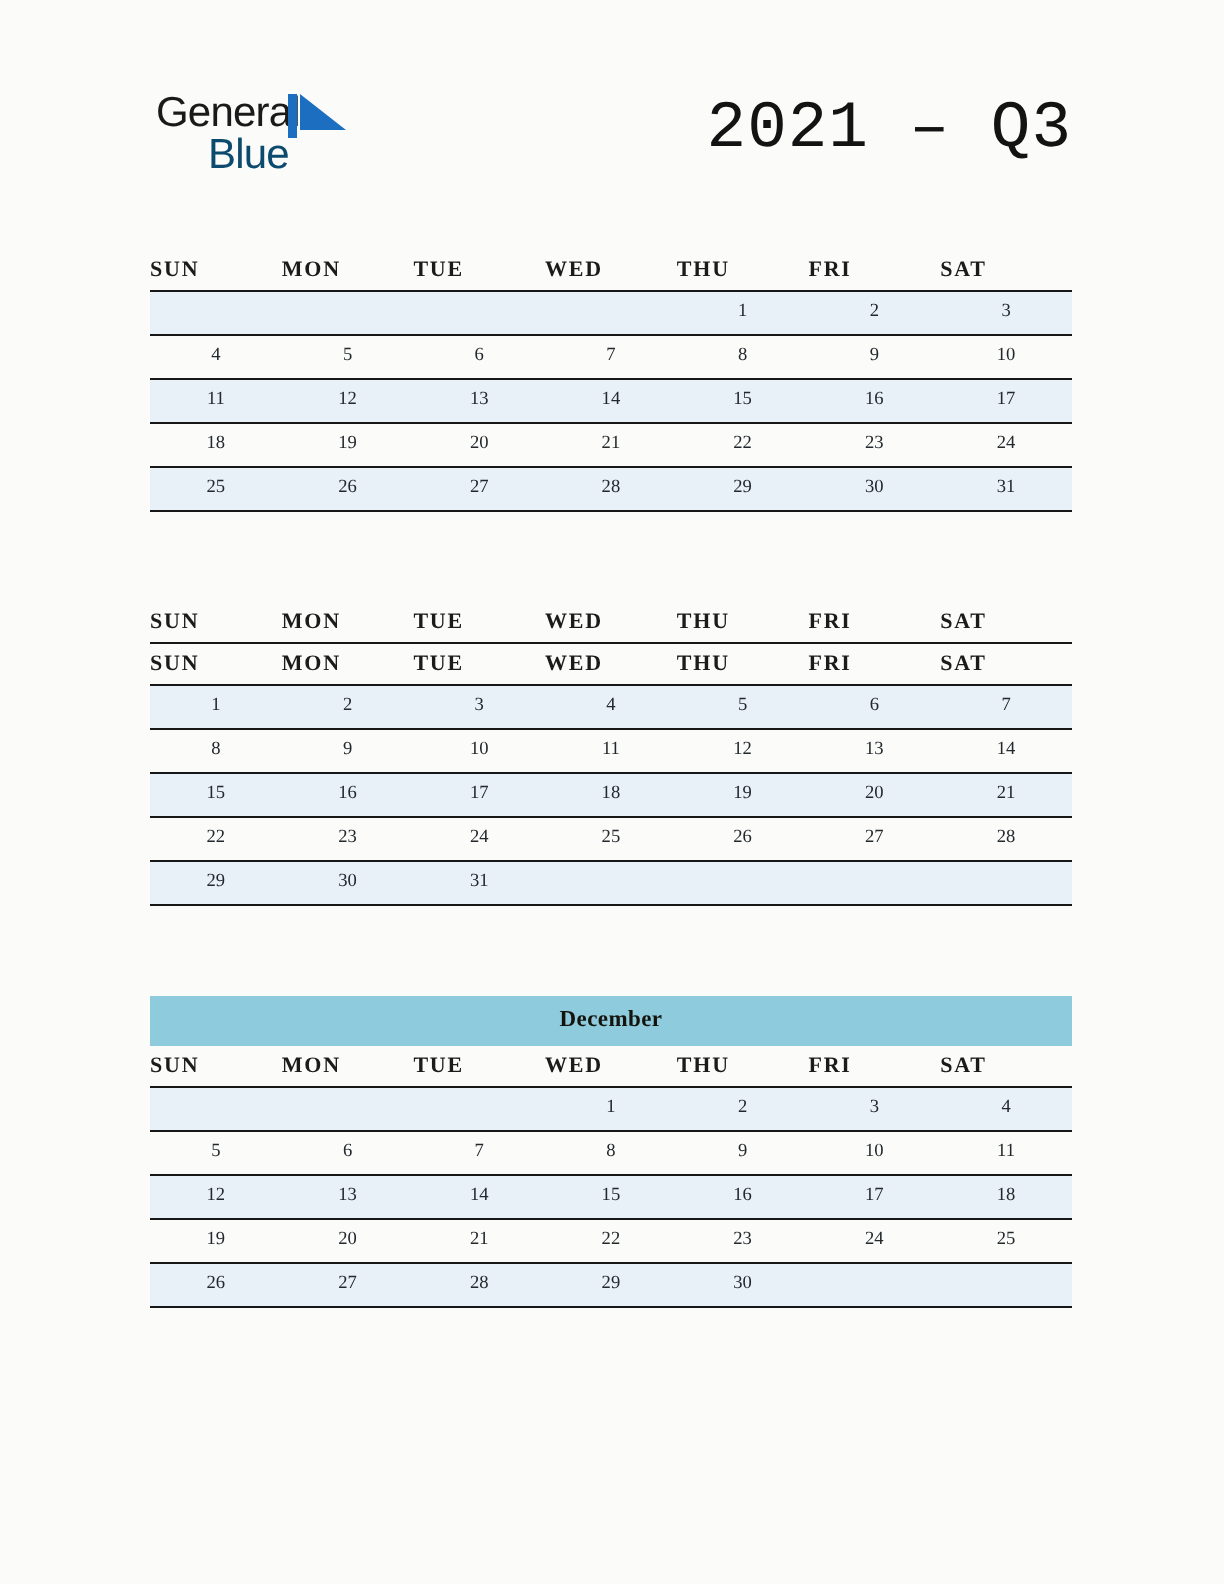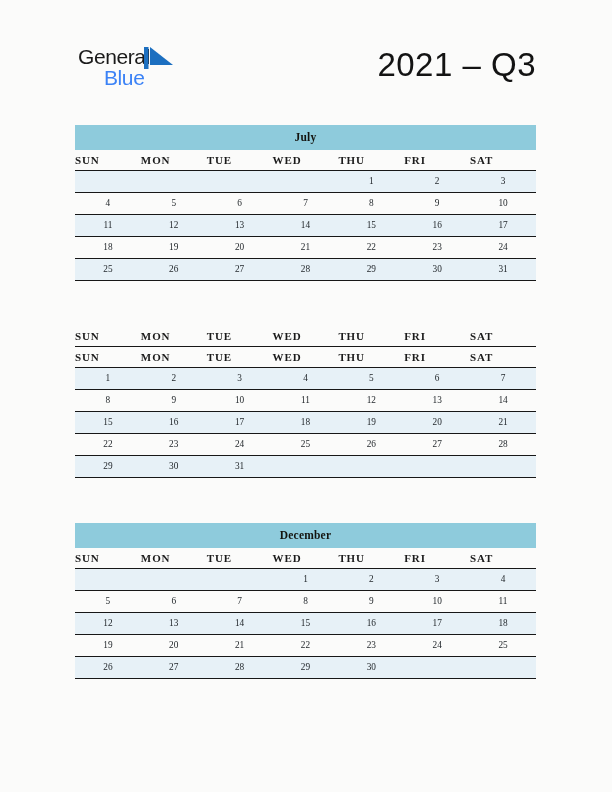--- a/index.html
+++ b/index.html
@@ -48,34 +48,34 @@
     line-height: 1;
     white-space: nowrap;
   }
   .logo-row2 {
     position: absolute;
     left: 26px;
     top: 23px;
     font-family: "Liberation Sans", "DejaVu Sans", sans-serif;
     font-size: 21px;
     letter-spacing: -0.4px;
-    color: #3b82f6;
+    color: #0c4a6e;
     line-height: 1;
     white-space: nowrap;
   }
   .logo-mark {
     position: absolute;
     left: 66px;
     top: 3px;
     width: 30px;
     height: 22px;
   }
 
   .quarter-title {
-    font-family: Liberation Sans, sans-serif;
+    font-family: Liberation Mono, monospace;
     font-size: 33px;
     line-height: 1;
     color: #131313;
     margin-top: 4px;
     white-space: nowrap;
     letter-spacing: 0.5px;
   }
 
   
   .months {
@@ -140,94 +140,20 @@
     <svg class="logo-mark" viewBox="0 0 30 22">
       <rect x="0" y="0" width="4.5" height="22" fill="#1c6fc0"></rect>
       <path d="M6 0 L29 18 L6 18 Z" fill="#1c6fc0"></path>
     </svg>
   </div>
 
   <div class="quarter-title">2021 – Q3</div>
 </div>
 
 <div class="months">
-    <div class="month-block">
-      <table class="cal">
-        <colgroup>
-          <col>
-          <col>
-          <col>
-          <col>
-          <col>
-          <col>
-          <col>
-        </colgroup>
-        <thead>
-          <tr>
-            <th class="month-name-cell" colspan="7">July</th>
-          </tr>
-          <tr class="dow-row">
-            <th>SUN</th>
-            <th>MON</th>
-            <th>TUE</th>
-            <th>WED</th>
-            <th>THU</th>
-            <th>FRI</th>
-            <th>SAT</th>
-          </tr>
-        </thead>
-        <tbody>
-          <tr class="week-row shaded">
-            <td></td>
-            <td></td>
-            <td></td>
-            <td></td>
-            <td>1</td>
-            <td>2</td>
-            <td>3</td>
-          </tr>
-          <tr class="week-row plain">
-            <td>4</td>
-            <td>5</td>
-            <td>6</td>
-            <td>7</td>
-            <td>8</td>
-            <td>9</td>
-            <td>10</td>
-          </tr>
-          <tr class="week-row shaded">
-            <td>11</td>
-            <td>12</td>
-            <td>13</td>
-            <td>14</td>
-            <td>15</td>
-            <td>16</td>
-            <td>17</td>
-          </tr>
-          <tr class="week-row plain">
-            <td>18</td>
-            <td>19</td>
-            <td>20</td>
-            <td>21</td>
-            <td>22</td>
-            <td>23</td>
-            <td>24</td>
-          </tr>
-          <tr class="week-row shaded">
-            <td>25</td>
-            <td>26</td>
-            <td>27</td>
-            <td>28</td>
-            <td>29</td>
-            <td>30</td>
-            <td>31</td>
-          </tr>
-        </tbody>
-      </table>
-    </div>
     <div class="month-block">
       <table class="cal">
         <colgroup>
           <col>
           <col>
           <col>
           <col>
           <col>
           <col>
           <col>
@@ -235,106 +161,177 @@
         <thead>
           <tr class="dow-row">
             <th>SUN</th>
             <th>MON</th>
             <th>TUE</th>
             <th>WED</th>
             <th>THU</th>
             <th>FRI</th>
             <th>SAT</th>
           </tr>
+        </thead>
+        <tbody>
+          <tr class="week-row shaded">
+            <td></td>
+            <td></td>
+            <td></td>
+            <td></td>
+            <td>1</td>
+            <td>2</td>
+            <td>3</td>
+          </tr>
+          <tr class="week-row plain">
+            <td>4</td>
+            <td>5</td>
+            <td>6</td>
+            <td>7</td>
+            <td>8</td>
+            <td>9</td>
+            <td>10</td>
+          </tr>
+          <tr class="week-row shaded">
+            <td>11</td>
+            <td>12</td>
+            <td>13</td>
+            <td>14</td>
+            <td>15</td>
+            <td>16</td>
+            <td>17</td>
+          </tr>
+          <tr class="week-row plain">
+            <td>18</td>
+            <td>19</td>
+            <td>20</td>
+            <td>21</td>
+            <td>22</td>
+            <td>23</td>
+            <td>24</td>
+          </tr>
+          <tr class="week-row shaded">
+            <td>25</td>
+            <td>26</td>
+            <td>27</td>
+            <td>28</td>
+            <td>29</td>
+            <td>30</td>
+            <td>31</td>
+          </tr>
+        </tbody>
+      </table>
+    </div>
+    <div class="month-block">
+      <table class="cal">
+        <colgroup>
+          <col>
+          <col>
+          <col>
+          <col>
+          <col>
+          <col>
+          <col>
+        </colgroup>
+        <thead>
           <tr class="dow-row">
             <th>SUN</th>
             <th>MON</th>
             <th>TUE</th>
             <th>WED</th>
             <th>THU</th>
             <th>FRI</th>
             <th>SAT</th>
           </tr>
-        </thead>
-        <tbody>
-          <tr class="week-row shaded">
-            <td>1</td>
-            <td>2</td>
-            <td>3</td>
-            <td>4</td>
-            <td>5</td>
-            <td>6</td>
-            <td>7</td>
-          </tr>
-          <tr class="week-row plain">
-            <td>8</td>
-            <td>9</td>
-            <td>10</td>
-            <td>11</td>
-            <td>12</td>
-            <td>13</td>
-            <td>14</td>
-          </tr>
-          <tr class="week-row shaded">
-            <td>15</td>
-            <td>16</td>
-            <td>17</td>
-            <td>18</td>
-            <td>19</td>
-            <td>20</td>
-            <td>21</td>
-          </tr>
-          <tr class="week-row plain">
-            <td>22</td>
-            <td>23</td>
-            <td>24</td>
-            <td>25</td>
-            <td>26</td>
-            <td>27</td>
-            <td>28</td>
-          </tr>
-          <tr class="week-row shaded">
-            <td>29</td>
-            <td>30</td>
-            <td>31</td>
-            <td></td>
-            <td></td>
-            <td></td>
-            <td></td>
-          </tr>
-        </tbody>
-      </table>
-    </div>
-    <div class="month-block">
-      <table class="cal">
-        <colgroup>
-          <col>
-          <col>
-          <col>
-          <col>
-          <col>
-          <col>
-          <col>
-        </colgroup>
-        <thead>
-          <tr>
-            <th class="month-name-cell" colspan="7">December</th>
-          </tr>
           <tr class="dow-row">
             <th>SUN</th>
             <th>MON</th>
             <th>TUE</th>
             <th>WED</th>
             <th>THU</th>
             <th>FRI</th>
             <th>SAT</th>
           </tr>
         </thead>
         <tbody>
           <tr class="week-row shaded">
+            <td>1</td>
+            <td>2</td>
+            <td>3</td>
+            <td>4</td>
+            <td>5</td>
+            <td>6</td>
+            <td>7</td>
+          </tr>
+          <tr class="week-row plain">
+            <td>8</td>
+            <td>9</td>
+            <td>10</td>
+            <td>11</td>
+            <td>12</td>
+            <td>13</td>
+            <td>14</td>
+          </tr>
+          <tr class="week-row shaded">
+            <td>15</td>
+            <td>16</td>
+            <td>17</td>
+            <td>18</td>
+            <td>19</td>
+            <td>20</td>
+            <td>21</td>
+          </tr>
+          <tr class="week-row plain">
+            <td>22</td>
+            <td>23</td>
+            <td>24</td>
+            <td>25</td>
+            <td>26</td>
+            <td>27</td>
+            <td>28</td>
+          </tr>
+          <tr class="week-row shaded">
+            <td>29</td>
+            <td>30</td>
+            <td>31</td>
+            <td></td>
+            <td></td>
+            <td></td>
+            <td></td>
+          </tr>
+        </tbody>
+      </table>
+    </div>
+    <div class="month-block">
+      <table class="cal">
+        <colgroup>
+          <col>
+          <col>
+          <col>
+          <col>
+          <col>
+          <col>
+          <col>
+        </colgroup>
+        <thead>
+          <tr>
+            <th class="month-name-cell" colspan="7">December</th>
+          </tr>
+          <tr class="dow-row">
+            <th>SUN</th>
+            <th>MON</th>
+            <th>TUE</th>
+            <th>WED</th>
+            <th>THU</th>
+            <th>FRI</th>
+            <th>SAT</th>
+          </tr>
+        </thead>
+        <tbody>
+          <tr class="week-row shaded">
             <td></td>
             <td></td>
             <td></td>
             <td>1</td>
             <td>2</td>
             <td>3</td>
             <td>4</td>
           </tr>
           <tr class="week-row plain">
             <td>5</td>

